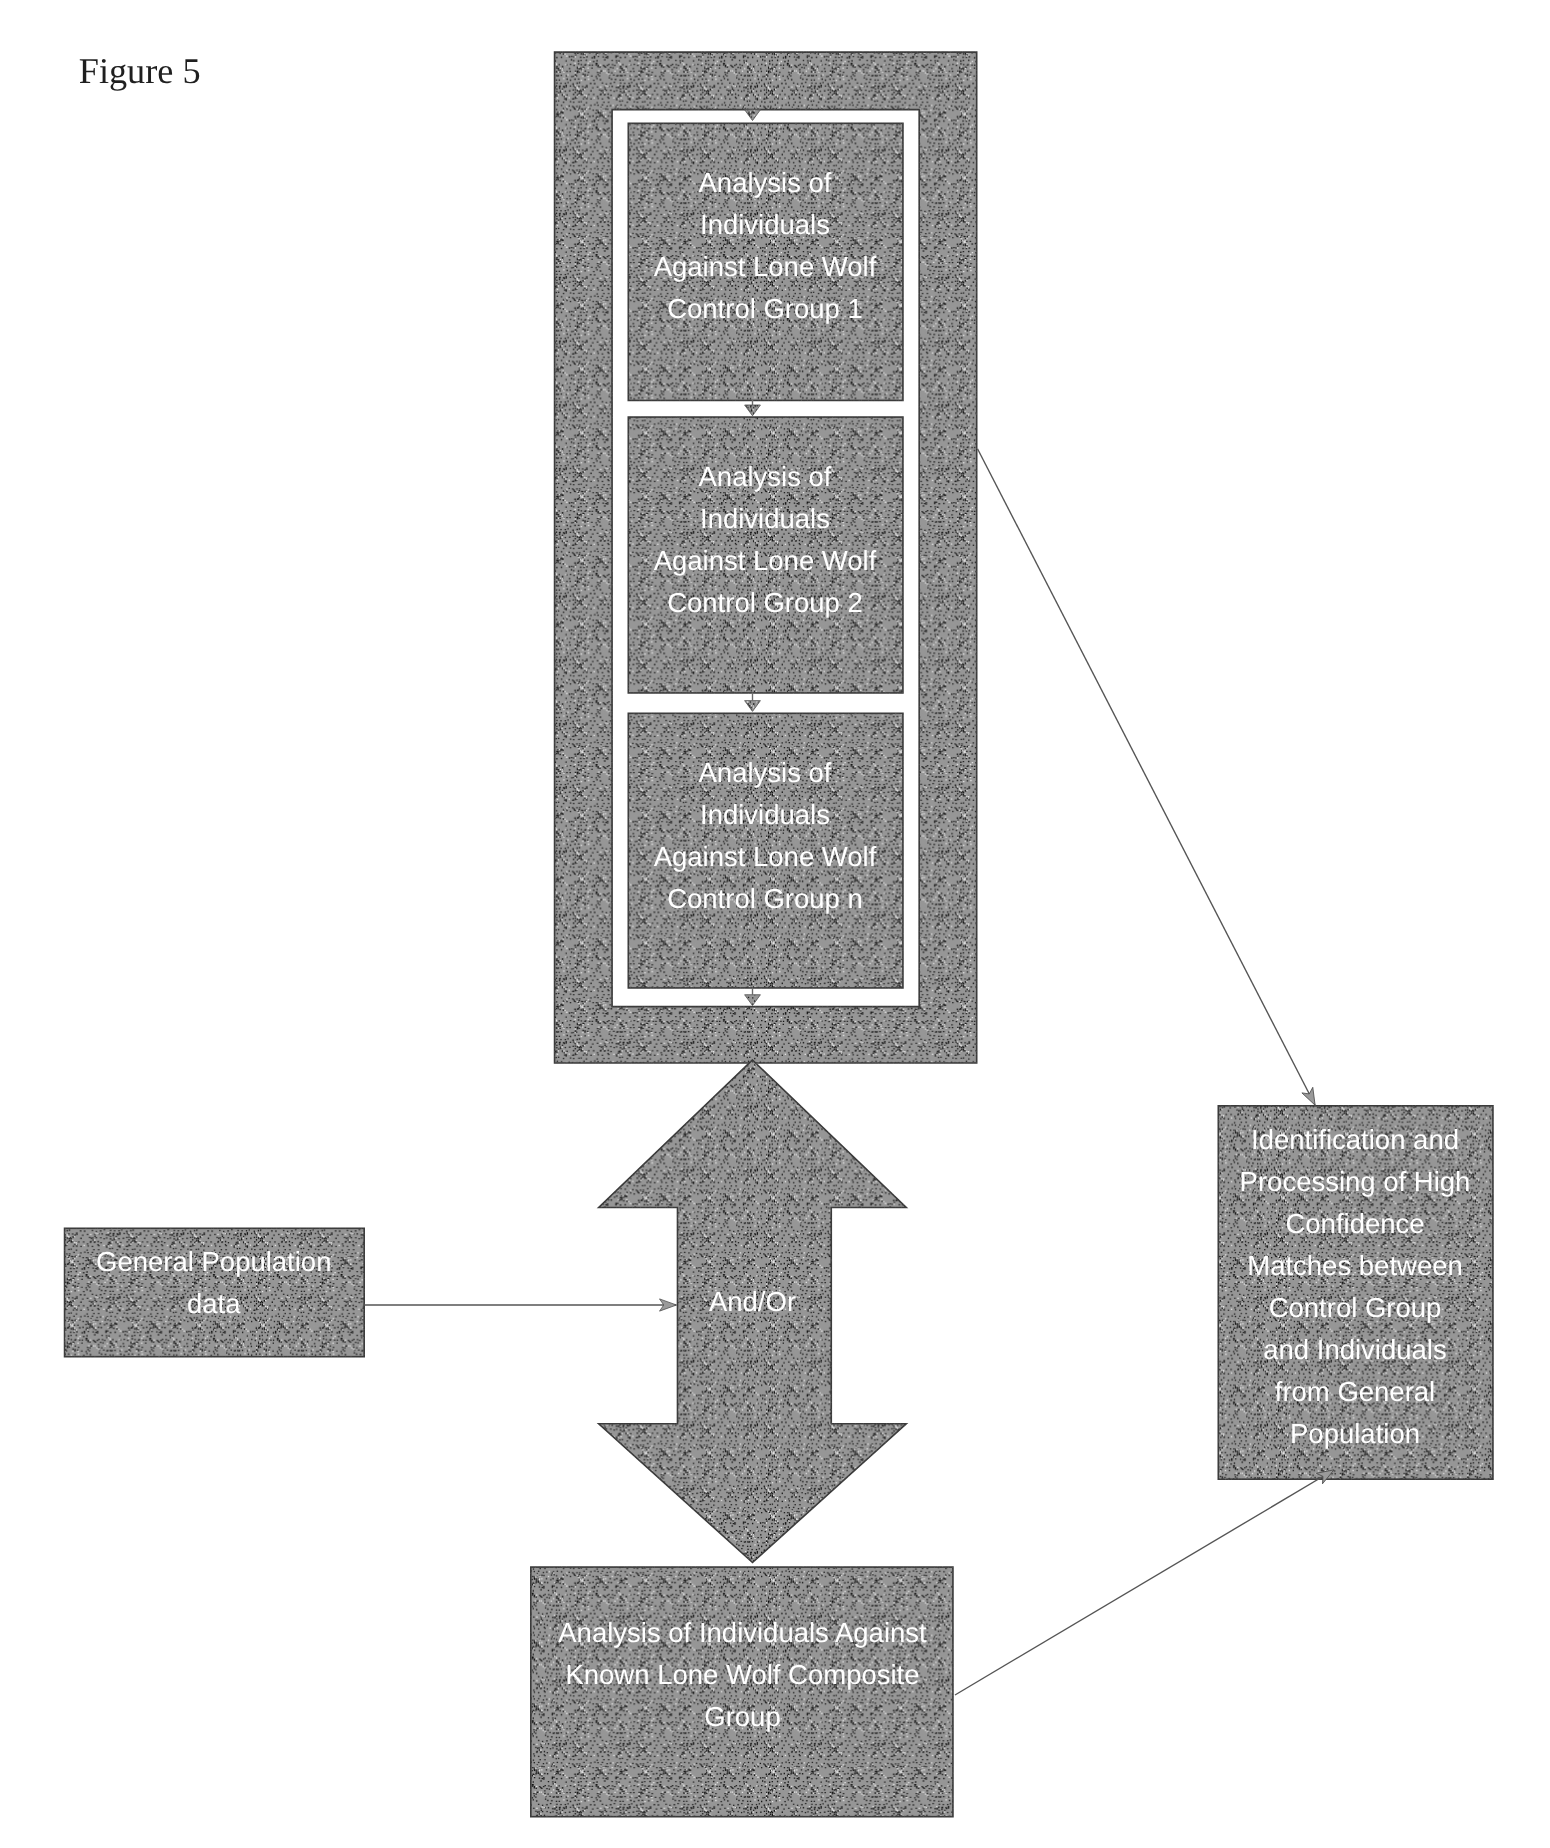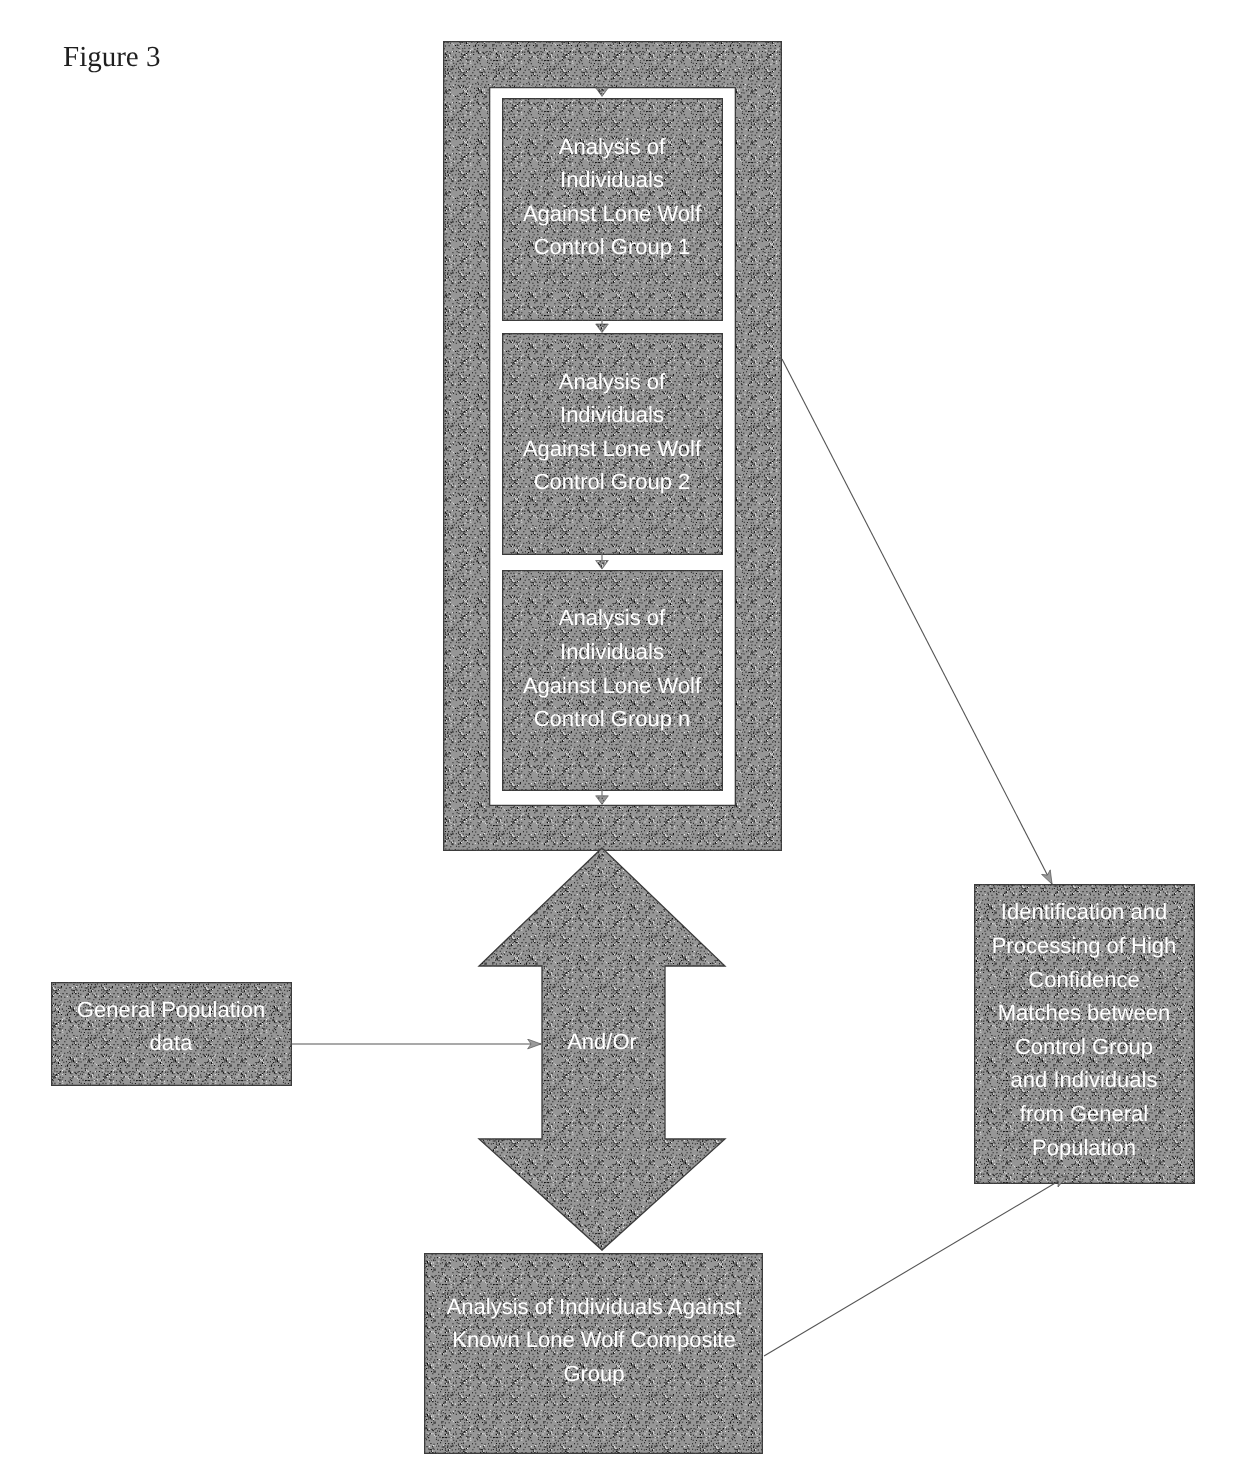--- a/index.html
+++ b/index.html
@@ -12,21 +12,21 @@
              font-size:29px;line-height:1;color:#1f1f1f;white-space:nowrap;opacity:.999;}
   svg#fig{position:absolute;left:0;top:0;width:1240px;height:1478px;display:block;}
   text{font-family:"Liberation Sans",sans-serif;font-size:22px;fill:#ffffff;
        text-anchor:middle;-webkit-font-smoothing:antialiased;
        text-rendering:geometricPrecision;}
 </style>
 </head>
 <body>
 
 <div id="stage">
-  <div class="fig-label">Figure 3</div>
+  <div class="fig-label">Figure 5</div>
 
 <svg id="fig" viewBox="0 0 1240 1478">
   <defs>
     <pattern id="dither" patternUnits="userSpaceOnUse" width="51" height="51">
       <rect width="51" height="51" fill="#969696"></rect>
       <path fill="#101010" d="M50.7 0.7h1.05v1.05h-1.05zM-0.3 0.7h1.05v1.05h-1.05zM3.3 50.5h1.05v1.05h-1.05zM3.3 -0.5h1.05v1.05h-1.05zM5.5 0.2h1.05v1.05h-1.05zM9 0.1h1.05v1.05h-1.05zM12.2 0.6h1.05v1.05h-1.05zM14.3 0.6h1.05v1.05h-1.05zM18.1 50.4h1.05v1.05h-1.05zM18.1 -0.6h1.05v1.05h-1.05zM23.3 0.7h1.05v1.05h-1.05zM27.6 0h1.05v1.05h-1.05zM30.5 0.1h1.05v1.05h-1.05zM32.3 0.7h1.05v1.05h-1.05zM38.8 0.2h1.05v1.05h-1.05zM44.9 0.3h1.05v1.05h-1.05zM47.9 0h1.05v1.05h-1.05zM5 3h1.05v1.05h-1.05zM7.6 2.6h1.05v1.05h-1.05zM14.1 3h1.05v1.05h-1.05zM29 2.4h1.05v1.05h-1.05zM30.9 2.7h1.05v1.05h-1.05zM38 3.3h1.05v1.05h-1.05zM47.1 3.4h1.05v1.05h-1.05zM2.4 5.5h1.05v1.05h-1.05zM8.7 5.4h1.05v1.05h-1.05zM11.3 6.3h1.05v1.05h-1.05zM18.6 6.3h1.05v1.05h-1.05zM21.3 5.4h1.05v1.05h-1.05zM27.4 6.1h1.05v1.05h-1.05zM29.9 6.7h1.05v1.05h-1.05zM36.6 5.8h1.05v1.05h-1.05zM39.5 6.2h1.05v1.05h-1.05zM42.7 5.8h1.05v1.05h-1.05zM45 5.6h1.05v1.05h-1.05zM47.6 5.6h1.05v1.05h-1.05zM1.7 9.2h1.05v1.05h-1.05zM10.5 8.5h1.05v1.05h-1.05zM13.9 9.3h1.05v1.05h-1.05zM20.1 9.1h1.05v1.05h-1.05zM28 8.7h1.05v1.05h-1.05zM31.5 8.6h1.05v1.05h-1.05zM34.8 9h1.05v1.05h-1.05zM37.7 9.2h1.05v1.05h-1.05zM40.5 8.7h1.05v1.05h-1.05zM48.9 9.7h1.05v1.05h-1.05zM0.5 11.8h1.05v1.05h-1.05zM3.4 11.7h1.05v1.05h-1.05zM8.5 12.1h1.05v1.05h-1.05zM15.5 12.7h1.05v1.05h-1.05zM18.1 11.3h1.05v1.05h-1.05zM20.8 12.2h1.05v1.05h-1.05zM29.7 11.8h1.05v1.05h-1.05zM32.9 12h1.05v1.05h-1.05zM36.6 12.5h1.05v1.05h-1.05zM38.9 12.5h1.05v1.05h-1.05zM45.2 11.8h1.05v1.05h-1.05zM47.8 12.6h1.05v1.05h-1.05zM2.2 15h1.05v1.05h-1.05zM4 14.6h1.05v1.05h-1.05zM13 15.2h1.05v1.05h-1.05zM16.2 15.4h1.05v1.05h-1.05zM22.4 14.9h1.05v1.05h-1.05zM25.5 15.7h1.05v1.05h-1.05zM29 15.2h1.05v1.05h-1.05zM32 14.3h1.05v1.05h-1.05zM37 14.9h1.05v1.05h-1.05zM40.2 15.1h1.05v1.05h-1.05zM43.7 15.1h1.05v1.05h-1.05zM45.9 14.5h1.05v1.05h-1.05zM49.9 15.6h1.05v1.05h-1.05zM0.1 17.6h1.05v1.05h-1.05zM3.5 17.6h1.05v1.05h-1.05zM6.6 17.7h1.05v1.05h-1.05zM8.5 18.5h1.05v1.05h-1.05zM14.7 18.7h1.05v1.05h-1.05zM24.2 17.9h1.05v1.05h-1.05zM30.2 17.6h1.05v1.05h-1.05zM33.7 18.4h1.05v1.05h-1.05zM35.3 18.6h1.05v1.05h-1.05zM42.4 17.6h1.05v1.05h-1.05zM47.8 17.3h1.05v1.05h-1.05zM4.8 20.7h1.05v1.05h-1.05zM7.4 20.4h1.05v1.05h-1.05zM13.3 21.2h1.05v1.05h-1.05zM20.2 20.5h1.05v1.05h-1.05zM22.7 20.9h1.05v1.05h-1.05zM25.5 20.7h1.05v1.05h-1.05zM29.1 20.7h1.05v1.05h-1.05zM31.8 21.5h1.05v1.05h-1.05zM33.8 20.9h1.05v1.05h-1.05zM36.9 21.6h1.05v1.05h-1.05zM43.7 21.5h1.05v1.05h-1.05zM47.2 21.2h1.05v1.05h-1.05zM50 20.5h1.05v1.05h-1.05zM-1 20.5h1.05v1.05h-1.05zM50.3 24h1.05v1.05h-1.05zM-0.7 24h1.05v1.05h-1.05zM3.1 24h1.05v1.05h-1.05zM6.5 24h1.05v1.05h-1.05zM9.2 24.6h1.05v1.05h-1.05zM11.5 24.1h1.05v1.05h-1.05zM15.4 24.1h1.05v1.05h-1.05zM20.9 24.2h1.05v1.05h-1.05zM24 24.3h1.05v1.05h-1.05zM27 23.8h1.05v1.05h-1.05zM29.3 24.7h1.05v1.05h-1.05zM41.4 24.7h1.05v1.05h-1.05zM45.1 24.5h1.05v1.05h-1.05zM2 26.4h1.05v1.05h-1.05zM7.2 27.4h1.05v1.05h-1.05zM9.9 26.3h1.05v1.05h-1.05zM13.3 27.7h1.05v1.05h-1.05zM19 27.2h1.05v1.05h-1.05zM22.4 27.7h1.05v1.05h-1.05zM35 26.5h1.05v1.05h-1.05zM43.2 27.5h1.05v1.05h-1.05zM49.7 27.6h1.05v1.05h-1.05zM50.4 30.3h1.05v1.05h-1.05zM-0.6 30.3h1.05v1.05h-1.05zM3.6 30.1h1.05v1.05h-1.05zM5.4 29.8h1.05v1.05h-1.05zM9.6 30.7h1.05v1.05h-1.05zM18.2 30.7h1.05v1.05h-1.05zM23.6 30.2h1.05v1.05h-1.05zM27.4 30.3h1.05v1.05h-1.05zM36.4 29.5h1.05v1.05h-1.05zM38.3 29.3h1.05v1.05h-1.05zM42.3 30.2h1.05v1.05h-1.05zM47.9 29.8h1.05v1.05h-1.05zM2 33.7h1.05v1.05h-1.05zM4.2 33.7h1.05v1.05h-1.05zM7.7 32.5h1.05v1.05h-1.05zM13.2 32.8h1.05v1.05h-1.05zM16.3 32.3h1.05v1.05h-1.05zM18.9 32.6h1.05v1.05h-1.05zM22.4 32.4h1.05v1.05h-1.05zM26.2 33.5h1.05v1.05h-1.05zM28.9 33.1h1.05v1.05h-1.05zM34.3 32.8h1.05v1.05h-1.05zM37.3 32.5h1.05v1.05h-1.05zM40.7 32.8h1.05v1.05h-1.05zM46.8 33.3h1.05v1.05h-1.05zM49.6 33.7h1.05v1.05h-1.05zM0 35.4h1.05v1.05h-1.05zM2.9 36.4h1.05v1.05h-1.05zM6.5 35.8h1.05v1.05h-1.05zM9 35.4h1.05v1.05h-1.05zM12.3 35.4h1.05v1.05h-1.05zM15 36.7h1.05v1.05h-1.05zM17.7 36.6h1.05v1.05h-1.05zM21 36.1h1.05v1.05h-1.05zM26.6 35.8h1.05v1.05h-1.05zM32.6 35.5h1.05v1.05h-1.05zM42.6 35.6h1.05v1.05h-1.05zM45 35.8h1.05v1.05h-1.05zM47.8 36.7h1.05v1.05h-1.05zM8 39.6h1.05v1.05h-1.05zM10.8 39.6h1.05v1.05h-1.05zM17.2 39h1.05v1.05h-1.05zM19.1 38.8h1.05v1.05h-1.05zM28.6 38.4h1.05v1.05h-1.05zM32.1 39.2h1.05v1.05h-1.05zM33.9 38.3h1.05v1.05h-1.05zM36.9 39.6h1.05v1.05h-1.05zM40.9 38.5h1.05v1.05h-1.05zM0.5 41.9h1.05v1.05h-1.05zM3.3 41.5h1.05v1.05h-1.05zM5.4 42.5h1.05v1.05h-1.05zM12.3 41.7h1.05v1.05h-1.05zM14.9 41.3h1.05v1.05h-1.05zM18 41.9h1.05v1.05h-1.05zM20.3 41.5h1.05v1.05h-1.05zM23.5 42.3h1.05v1.05h-1.05zM27.3 41.3h1.05v1.05h-1.05zM29.5 41.5h1.05v1.05h-1.05zM35.7 42h1.05v1.05h-1.05zM39.5 42.1h1.05v1.05h-1.05zM42.1 42.3h1.05v1.05h-1.05zM5 45.3h1.05v1.05h-1.05zM7.6 45.3h1.05v1.05h-1.05zM14.2 45.7h1.05v1.05h-1.05zM15.9 44.9h1.05v1.05h-1.05zM19.1 44.6h1.05v1.05h-1.05zM23 45h1.05v1.05h-1.05zM25.2 45.4h1.05v1.05h-1.05zM34.6 44.3h1.05v1.05h-1.05zM36.9 45.5h1.05v1.05h-1.05zM40.6 45.3h1.05v1.05h-1.05zM47 44.9h1.05v1.05h-1.05zM48.8 44.6h1.05v1.05h-1.05zM50.4 48h1.05v1.05h-1.05zM-0.6 48h1.05v1.05h-1.05zM3.2 48.3h1.05v1.05h-1.05zM5.3 47.8h1.05v1.05h-1.05zM9.5 47.7h1.05v1.05h-1.05zM15.4 48.7h1.05v1.05h-1.05zM18.1 48.1h1.05v1.05h-1.05zM24.3 47.3h1.05v1.05h-1.05zM30.2 47.8h1.05v1.05h-1.05zM33.7 48h1.05v1.05h-1.05zM35.7 48.3h1.05v1.05h-1.05zM44.4 48.2h1.05v1.05h-1.05zM48.6 47.3h1.05v1.05h-1.05zM50.4 9.6h1.05v1.05h-1.05zM-0.6 9.6h1.05v1.05h-1.05zM0.9 8.1h1.05v1.05h-1.05zM2.4 2.1h1.05v1.05h-1.05zM2.4 3.2h1.05v1.05h-1.05zM2.4 6.6h1.05v1.05h-1.05zM3.9 3.6h1.05v1.05h-1.05zM3.9 6.2h1.05v1.05h-1.05zM5.4 5.1h1.05v1.05h-1.05zM5.4 3.6h1.05v1.05h-1.05zM5.4 4.7h1.05v1.05h-1.05zM6.9 7.7h1.05v1.05h-1.05zM6.9 2.1h1.05v1.05h-1.05zM8.4 8.1h1.05v1.05h-1.05zM8.4 9.2h1.05v1.05h-1.05zM8.4 0.6h1.05v1.05h-1.05zM0.8 5.3h1.05v1.05h-1.05zM2.7 5.1h1.05v1.05h-1.05zM0.6 9.1h1.05v1.05h-1.05zM17.4 50.2h1.05v1.05h-1.05zM17.4 -0.8h1.05v1.05h-1.05zM17.4 0.3h1.05v1.05h-1.05zM17.4 9.7h1.05v1.05h-1.05zM18.9 0.7h1.05v1.05h-1.05zM18.9 1.8h1.05v1.05h-1.05zM18.9 8.2h1.05v1.05h-1.05zM20.4 2.2h1.05v1.05h-1.05zM20.4 6.7h1.05v1.05h-1.05zM21.9 5.2h1.05v1.05h-1.05zM24.9 2.2h1.05v1.05h-1.05zM26.4 0.7h1.05v1.05h-1.05zM27.9 10.8h1.05v1.05h-1.05zM24.1 1.6h1.05v1.05h-1.05zM27.3 4.1h1.05v1.05h-1.05zM34 49.6h1.05v1.05h-1.05zM34 9.1h1.05v1.05h-1.05zM37 1.6h1.05v1.05h-1.05zM37 2.7h1.05v1.05h-1.05zM37 6.1h1.05v1.05h-1.05zM38.5 3.1h1.05v1.05h-1.05zM38.5 4.6h1.05v1.05h-1.05zM40 4.6h1.05v1.05h-1.05zM40 3.1h1.05v1.05h-1.05zM41.5 1.6h1.05v1.05h-1.05zM41.5 2.7h1.05v1.05h-1.05zM43 8.7h1.05v1.05h-1.05zM44.5 9.1h1.05v1.05h-1.05zM38.2 9h1.05v1.05h-1.05zM36.6 9h1.05v1.05h-1.05zM36.6 2.7h1.05v1.05h-1.05zM50.4 17h1.05v1.05h-1.05zM-0.6 17h1.05v1.05h-1.05zM50.4 27.5h1.05v1.05h-1.05zM-0.6 27.5h1.05v1.05h-1.05zM0.9 18.5h1.05v1.05h-1.05zM0.9 26h1.05v1.05h-1.05zM0.9 27.1h1.05v1.05h-1.05zM2.4 20h1.05v1.05h-1.05zM2.4 21.1h1.05v1.05h-1.05zM2.4 24.5h1.05v1.05h-1.05zM3.9 21.5h1.05v1.05h-1.05zM3.9 23h1.05v1.05h-1.05zM5.4 23h1.05v1.05h-1.05zM5.4 24.1h1.05v1.05h-1.05zM5.4 21.5h1.05v1.05h-1.05zM6.9 20h1.05v1.05h-1.05zM8.4 26h1.05v1.05h-1.05zM9.9 27.5h1.05v1.05h-1.05zM9.9 17h1.05v1.05h-1.05zM9.9 18.1h1.05v1.05h-1.05zM0.7 22.4h1.05v1.05h-1.05zM0.7 20.3h1.05v1.05h-1.05zM9.2 26.3h1.05v1.05h-1.05zM18.5 18.1h1.05v1.05h-1.05zM18.5 25.6h1.05v1.05h-1.05zM21.5 21.1h1.05v1.05h-1.05zM23 22.6h1.05v1.05h-1.05zM24.5 24.1h1.05v1.05h-1.05zM24.5 19.6h1.05v1.05h-1.05zM27.5 27.1h1.05v1.05h-1.05zM27.5 17.7h1.05v1.05h-1.05zM26.9 26.2h1.05v1.05h-1.05zM21.2 23.8h1.05v1.05h-1.05zM33.9 27.2h1.05v1.05h-1.05zM33.9 28.3h1.05v1.05h-1.05zM35.4 18.2h1.05v1.05h-1.05zM35.4 25.7h1.05v1.05h-1.05zM36.9 19.7h1.05v1.05h-1.05zM36.9 24.2h1.05v1.05h-1.05zM36.9 25.3h1.05v1.05h-1.05zM38.4 22.7h1.05v1.05h-1.05zM39.9 21.2h1.05v1.05h-1.05zM39.9 22.3h1.05v1.05h-1.05zM41.4 24.2h1.05v1.05h-1.05zM41.4 19.7h1.05v1.05h-1.05zM42.9 25.7h1.05v1.05h-1.05zM42.9 18.2h1.05v1.05h-1.05zM44.4 27.2h1.05v1.05h-1.05zM44.4 28.3h1.05v1.05h-1.05zM44.4 16.7h1.05v1.05h-1.05zM44.4 17.8h1.05v1.05h-1.05zM39.5 17.4h1.05v1.05h-1.05zM35.6 24.5h1.05v1.05h-1.05zM39.1 17.6h1.05v1.05h-1.05zM39.1 19h1.05v1.05h-1.05zM36.6 17.2h1.05v1.05h-1.05zM50.5 34.4h1.05v1.05h-1.05zM-0.5 34.4h1.05v1.05h-1.05zM50.5 44.9h1.05v1.05h-1.05zM-0.5 44.9h1.05v1.05h-1.05zM1 35.9h1.05v1.05h-1.05zM1 43.4h1.05v1.05h-1.05zM2.5 41.9h1.05v1.05h-1.05zM4 38.9h1.05v1.05h-1.05zM4 40.4h1.05v1.05h-1.05zM5.5 40.4h1.05v1.05h-1.05zM5.5 38.9h1.05v1.05h-1.05zM7 41.9h1.05v1.05h-1.05zM7 43h1.05v1.05h-1.05zM7 37.4h1.05v1.05h-1.05zM8.5 43.4h1.05v1.05h-1.05zM8.5 35.9h1.05v1.05h-1.05zM10 44.9h1.05v1.05h-1.05zM5.9 35.7h1.05v1.05h-1.05zM3.9 35.1h1.05v1.05h-1.05zM5 40.1h1.05v1.05h-1.05zM16 44.6h1.05v1.05h-1.05zM16 45.7h1.05v1.05h-1.05zM17.5 43.1h1.05v1.05h-1.05zM19 37.1h1.05v1.05h-1.05zM19 38.2h1.05v1.05h-1.05zM19 42.7h1.05v1.05h-1.05zM20.5 38.6h1.05v1.05h-1.05zM20.5 40.1h1.05v1.05h-1.05zM22 40.1h1.05v1.05h-1.05zM22 41.2h1.05v1.05h-1.05zM22 38.6h1.05v1.05h-1.05zM23.5 41.6h1.05v1.05h-1.05zM25 43.1h1.05v1.05h-1.05zM25 35.6h1.05v1.05h-1.05zM26.5 44.6h1.05v1.05h-1.05zM26.5 45.7h1.05v1.05h-1.05zM21.3 34.5h1.05v1.05h-1.05zM23.2 36.1h1.05v1.05h-1.05zM33.3 33.8h1.05v1.05h-1.05zM33.3 44.3h1.05v1.05h-1.05zM33.3 45.4h1.05v1.05h-1.05zM34.8 35.3h1.05v1.05h-1.05zM36.3 41.3h1.05v1.05h-1.05zM37.8 38.3h1.05v1.05h-1.05zM37.8 39.8h1.05v1.05h-1.05zM37.8 40.9h1.05v1.05h-1.05zM39.3 38.3h1.05v1.05h-1.05zM39.3 39.4h1.05v1.05h-1.05zM40.8 37.9h1.05v1.05h-1.05zM42.3 42.8h1.05v1.05h-1.05zM42.3 35.3h1.05v1.05h-1.05zM43.8 34.9h1.05v1.05h-1.05zM41.8 38.7h1.05v1.05h-1.05zM36.7 36.1h1.05v1.05h-1.05zM37.8 41.4h1.05v1.05h-1.05z"></path>
       <path fill="#ededed" d="M20.8 0.6h1.05v1.05h-1.05zM36.6 50.7h1.05v1.05h-1.05zM36.6 -0.3h1.05v1.05h-1.05zM10.9 3h1.05v1.05h-1.05zM34.3 3.3h1.05v1.05h-1.05zM0.7 6.7h1.05v1.05h-1.05zM32.5 5.4h1.05v1.05h-1.05zM6.8 9.5h1.05v1.05h-1.05zM43.1 9h1.05v1.05h-1.05zM45.8 8.3h1.05v1.05h-1.05zM5.5 12.7h1.05v1.05h-1.05zM11.3 11.8h1.05v1.05h-1.05zM42.5 11.4h1.05v1.05h-1.05zM21 18.1h1.05v1.05h-1.05zM26.8 17.5h1.05v1.05h-1.05zM15.8 26.9h1.05v1.05h-1.05zM31.6 26.8h1.05v1.05h-1.05zM37.4 26.8h1.05v1.05h-1.05zM46.8 26.6h1.05v1.05h-1.05zM30.9 32.9h1.05v1.05h-1.05zM23.4 36.5h1.05v1.05h-1.05zM30.3 36.7h1.05v1.05h-1.05zM5.1 39.3h1.05v1.05h-1.05zM22.8 39h1.05v1.05h-1.05zM24.9 38.4h1.05v1.05h-1.05zM12.5 48.6h1.05v1.05h-1.05zM0.5 50.1h1.05v1.05h-1.05zM0.5 -0.9h1.05v1.05h-1.05zM0.5 9.6h1.05v1.05h-1.05zM3.5 2.1h1.05v1.05h-1.05zM5 5.1h1.05v1.05h-1.05zM6.5 5.1h1.05v1.05h-1.05zM11 9.6h1.05v1.05h-1.05zM11 50.1h1.05v1.05h-1.05zM11 -0.9h1.05v1.05h-1.05zM7 3.1h1.05v1.05h-1.05zM23 5.2h1.05v1.05h-1.05zM24.5 5.2h1.05v1.05h-1.05zM26 6.7h1.05v1.05h-1.05zM27.5 8.2h1.05v1.05h-1.05zM19.6 5.2h1.05v1.05h-1.05zM35.1 49.6h1.05v1.05h-1.05zM36.6 0.1h1.05v1.05h-1.05zM38.1 6.1h1.05v1.05h-1.05zM39.6 3.1h1.05v1.05h-1.05zM41.1 4.6h1.05v1.05h-1.05zM41.1 3.1h1.05v1.05h-1.05zM42.6 6.1h1.05v1.05h-1.05zM44.1 0.1h1.05v1.05h-1.05zM42.4 5.9h1.05v1.05h-1.05zM0.5 17h1.05v1.05h-1.05zM2 18.5h1.05v1.05h-1.05zM2 26h1.05v1.05h-1.05zM3.5 20h1.05v1.05h-1.05zM3.5 24.5h1.05v1.05h-1.05zM6.5 23h1.05v1.05h-1.05zM8 24.5h1.05v1.05h-1.05zM8 20h1.05v1.05h-1.05zM9.5 26h1.05v1.05h-1.05zM9.3 24.8h1.05v1.05h-1.05zM2.3 18.1h1.05v1.05h-1.05zM2.6 19.6h1.05v1.05h-1.05zM24.1 22.6h1.05v1.05h-1.05zM25 17.1h1.05v1.05h-1.05zM35 16.7h1.05v1.05h-1.05zM35 27.2h1.05v1.05h-1.05zM38 24.2h1.05v1.05h-1.05zM41 21.2h1.05v1.05h-1.05zM42.5 24.2h1.05v1.05h-1.05zM44 25.7h1.05v1.05h-1.05zM0.6 44.9h1.05v1.05h-1.05zM2.1 35.9h1.05v1.05h-1.05zM3.6 37.4h1.05v1.05h-1.05zM5.1 40.4h1.05v1.05h-1.05zM6.6 40.4h1.05v1.05h-1.05zM6.6 38.9h1.05v1.05h-1.05zM8.1 41.9h1.05v1.05h-1.05zM8.1 37.4h1.05v1.05h-1.05zM9.6 43.4h1.05v1.05h-1.05zM9.6 35.9h1.05v1.05h-1.05zM11.1 34.4h1.05v1.05h-1.05zM6.3 40.1h1.05v1.05h-1.05zM8 44.2h1.05v1.05h-1.05zM4.7 38.9h1.05v1.05h-1.05zM18.6 43.1h1.05v1.05h-1.05zM20.1 37.1h1.05v1.05h-1.05zM23.1 38.6h1.05v1.05h-1.05zM24.6 41.6h1.05v1.05h-1.05zM25.1 42.1h1.05v1.05h-1.05zM21.1 35.5h1.05v1.05h-1.05zM22.9 39.1h1.05v1.05h-1.05zM34.4 33.8h1.05v1.05h-1.05zM38.9 38.3h1.05v1.05h-1.05zM41.9 41.3h1.05v1.05h-1.05zM41.9 36.8h1.05v1.05h-1.05zM43.4 42.8h1.05v1.05h-1.05zM43.4 35.3h1.05v1.05h-1.05zM44.9 44.3h1.05v1.05h-1.05zM44.9 33.8h1.05v1.05h-1.05zM35.2 41.5h1.05v1.05h-1.05z"></path>
     </pattern>
     <filter id="grainA" x="-1%" y="-1%" width="102%" height="102%" filterUnits="objectBoundingBox" primitiveUnits="userSpaceOnUse">
       <feTurbulence type="fractalNoise" baseFrequency="0.8" numOctaves="2" seed="17" result="t"></feTurbulence>

